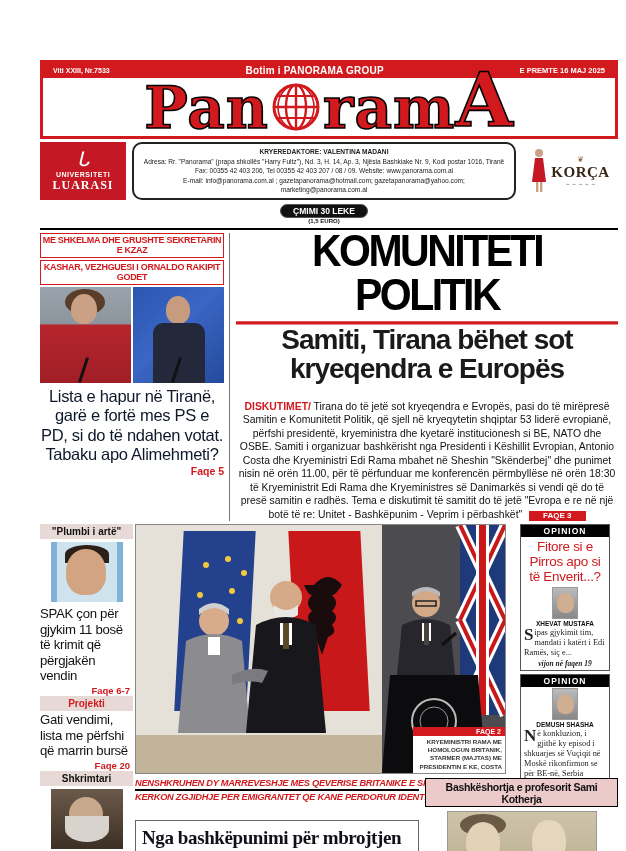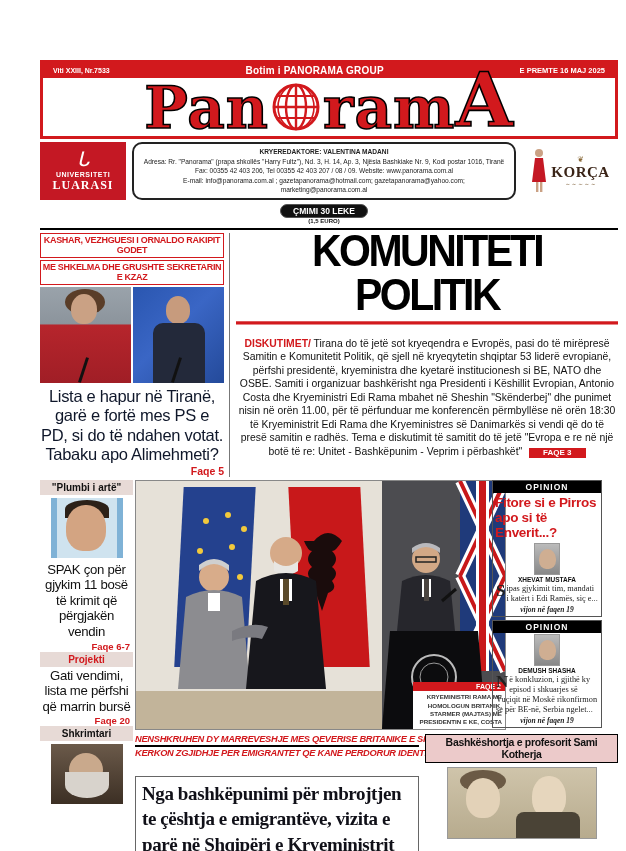--- a/index.html
+++ b/index.html
@@ -73,33 +73,33 @@
   .sidebar{position:absolute;left:0;top:0;width:93px;height:100%;}
   .side-hdr{background:var(--barpink);font-weight:bold;font-size:10px;text-align:center;padding:2px 0;color:#111;}
   .side-hdr.red{color:var(--red);}
   .side-photo{width:72px;height:60px;margin:3px auto;position:relative;overflow:hidden;}
   .mugshot{background:linear-gradient(90deg,#7fb2d6 0 8%,#cfe3ef 8% 92%,#7fb2d6 92% 100%);}
   .mugshot .face{position:absolute;left:22%;top:12%;width:40px;height:46px;border-radius:48% 48% 42% 42%;background:#d3a482;}
   .mugshot .hair{position:absolute;left:20%;top:4%;width:44px;height:18px;border-radius:50% 50% 0 0;background:#2c2118;}
   .hugo{background:linear-gradient(180deg,#6b5a4a,#3c2f24);}
   .hugo .face{position:absolute;left:26%;top:14%;width:34px;height:34px;border-radius:50%;background:#c9a98c;}
   .hugo .beard{position:absolute;left:20%;top:46%;width:44px;height:26px;border-radius:0 0 50% 50%;background:#d8d3cc;}
-  .side-text{font-size:13.2px;line-height:1.18;text-align:center;letter-spacing:-0.3px;color:#111;padding:1px 0;}
+  .side-text{font-size:13.2px;line-height:1.18;text-align:left;letter-spacing:-0.3px;color:#111;padding:1px 0;}
   .side-page{color:var(--red);font-weight:bold;font-size:9.5px;text-align:right;padding-right:3px;}
 
   .photo-wrap{position:absolute;left:95px;top:0;width:371px;height:250px;border:1px solid #888;background:#ddd;display:flex;}
   .photo-wrap svg{display:block;}
   .caption-box{position:absolute;right:0;bottom:0;width:92px;background:#fff;}
   .caption-tag{background:var(--red);color:#fff;font-weight:bold;font-size:7px;text-align:right;padding:1px 4px;}
   .caption-txt{font-size:6.2px;font-weight:bold;color:#333;text-align:right;line-height:1.35;padding:2px 3px;}
 
-  .opinions{position:absolute;right:16px;top:0;width:110px;}
+  .opinions{position:absolute;right:8px;top:0;width:90px;}
   .opinion{border:1px solid #555;margin-bottom:3px;padding-bottom:2px;}
   .op-bar{background:#000;color:#fff;font-weight:bold;font-size:8.5px;text-align:center;padding:1px 0;letter-spacing:1px;}
-  .op-title{color:var(--red);font-weight:bold;font-size:13.5px;line-height:1.12;padding:2px 2px;letter-spacing:-0.3px;}
+  .op-title{color:var(--red);font-weight:normal;font-size:13.5px;line-height:1.12;text-align:center;padding:2px 2px;letter-spacing:-0.3px;}
   .op-photo{width:26px;height:32px;margin:1px auto;background:linear-gradient(180deg,#bbb,#888);position:relative;border:1px solid #999;}
   .op-photo .face{position:absolute;left:4px;top:5px;width:17px;height:20px;border-radius:50% 50% 42% 42%;background:#cfae92;}
   .op-author{font-size:6.5px;font-weight:bold;text-align:center;color:#111;}
   .op-excerpt{font-family:"Liberation Serif",serif;font-size:8.3px;line-height:1.2;padding:1px 3px;color:#222;}
   .op-excerpt::first-letter{font-size:17px;font-weight:bold;float:left;line-height:.8;padding-right:1px;}
   .op-more{font-family:"Liberation Serif",serif;font-style:italic;font-weight:bold;font-size:7.5px;text-align:center;color:#222;}
 
   .strip{position:absolute;left:95px;top:254px;width:284px;}
   .strip-line{color:var(--red);font-weight:bold;font-style:italic;font-size:9.3px;letter-spacing:-0.3px;white-space:nowrap;}
   .strip-div{border-top:2px solid #000;margin:1px 0;}
@@ -170,40 +170,41 @@
         <div class="korca-name">KORÇA</div>
         <div class="korca-script">~ ~ ~ ~ ~</div>
       </div>
     </div>
   </div>
 
   <div class="black-rule"></div>
 
   <div class="top-section">
     <div class="left-story">
+      <div class="kickbox">ME SHKELMA DHE GRUSHTE SEKRETARIN E KZAZ</div>
       <div class="kickbox">KASHAR, VEZHGUESI I ORNALDO RAKIPIT GODET</div>
-      <div class="kickbox">ME SHKELMA DHE GRUSHTE SEKRETARIN E KZAZ</div>
       <div class="ls-photos">
         <div class="ls-photo ph-woman">
           <div class="hair"></div>
             <div class="head"></div>
             <div class="ph-mic"></div>
         </div>
         <div class="ls-photo ph-man">
           <div class="head"></div>
             <div class="suit"></div>
             <div class="ph-mic"></div>
         </div>
       </div>
       <div class="ls-headline">Lista e hapur në Tiranë, garë e fortë mes PS e PD, si do të ndahen votat. Tabaku apo Alimehmeti?</div>
       <div class="pageref">Faqe 5</div>
     </div>
 
     <div class="main-story">
       <div class="main-kicker">KOMUNITETI POLITIK</div>
+      <div class="main-headline">Samiti, Tirana bëhet sot kryeqendra e Europës</div>
       <p class="main-body">
         <span class="lead-label">DISKUTIMET/</span>
         <span>Tirana do të jetë sot kryeqendra e Evropës, pasi do të mirëpresë Samitin e Komunitetit Politik, që sjell në kryeqytetin shqiptar 53 liderë evropianë, përfshi presidentë, kryeministra dhe kyetarë institucionesh si BE, NATO dhe OSBE. Samiti i organizuar bashkërisht nga Presidenti i Këshillit Evropian, Antonio Costa dhe Kryeministri Edi Rama mbahet në Sheshin "Skënderbej" dhe punimet nisin në orën 11.00, për të përfunduar me konferencën përmbyllëse në orën 18:30 të Kryeministrit Edi Rama dhe Kryeministres së Danimarkës si vendi që do të presë samitin e radhës. Tema e diskutimit të samitit do të jetë "Evropa e re në një botë të re: Unitet - Bashkëpunim - Veprim i përbashkët"</span>
         <span class="faqe-tag">FAQE 3</span>
       </p>
     </div>
   </div>
 
   <div class="lower">
 

